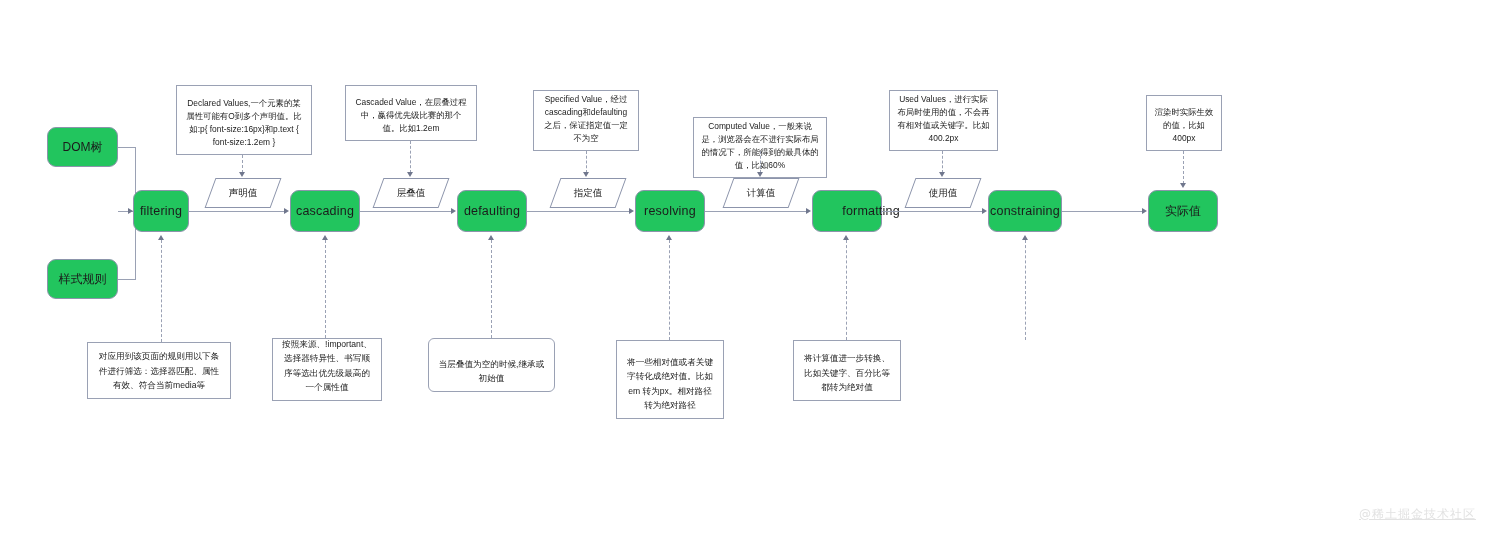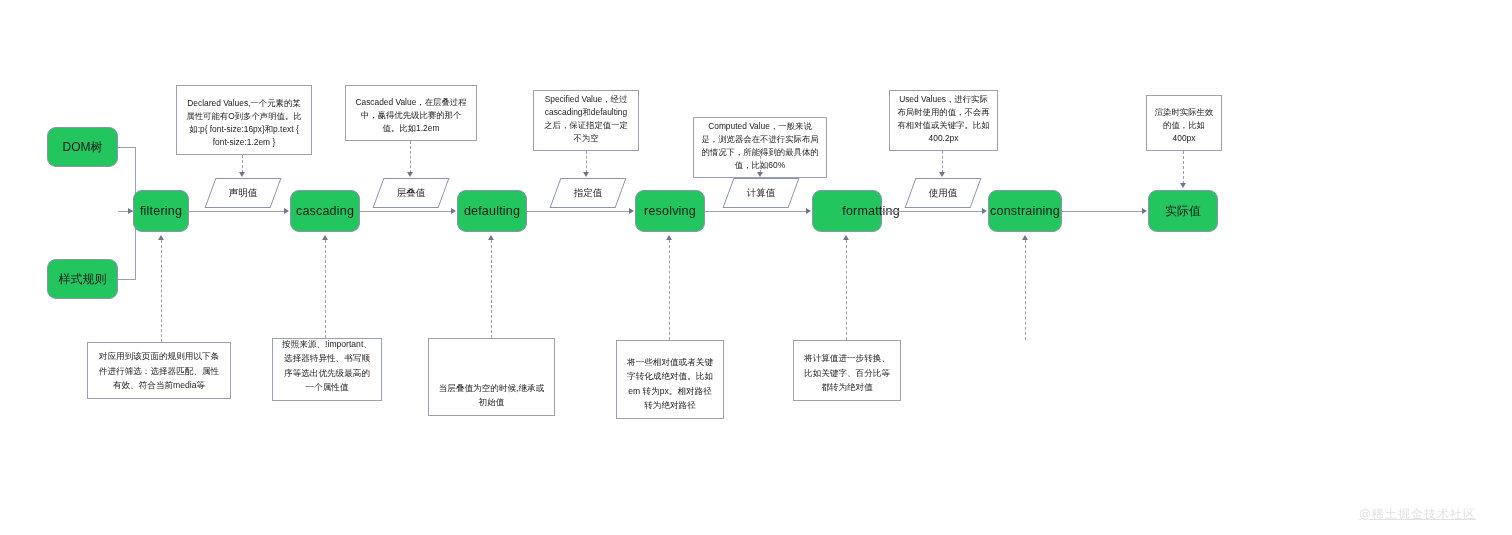--- a/index.html
+++ b/index.html
@@ -191,21 +191,21 @@
 
   <div class="dash-v" style="left:1183px;top:151px;height:33px;"></div>
   <div class="arrow-d" style="left:1179.5px;top:183px;"></div>
 
   <div class="note note-bottom" style="left:87px;top:342px;width:144px;height:57px;">
     <span>对应用到该页面的规则用以下条件进行筛选：选择器匹配、属性有效、符合当前media等</span>
   </div>
   <div class="note note-bottom" style="left:272px;top:338px;width:110px;height:63px;">
     <span>按照来源、!important、选择器特异性、书写顺序等选出优先级最高的一个属性值</span>
   </div>
-  <div class="note note-bottom" style="left:428px;top:338px;width:127px;height:78px;">
+  <div class="note note-bottom" style="left:428px;top:338px;width:127px;height:54px;border-radius:6px;">
     <span>当层叠值为空的时候,继承或初始值</span>
   </div>
   <div class="note note-bottom" style="left:616px;top:340px;width:108px;height:79px;">
     <span>将一些相对值或者关键字转化成绝对值。比如em 转为px。相对路径转为绝对路径</span>
   </div>
   <div class="note note-bottom" style="left:793px;top:340px;width:108px;height:61px;">
     <span>将计算值进一步转换、比如关键字、百分比等都转为绝对值</span>
   </div>
 
   <div class="dash-v" style="left:161px;top:240px;height:102px;"></div>

